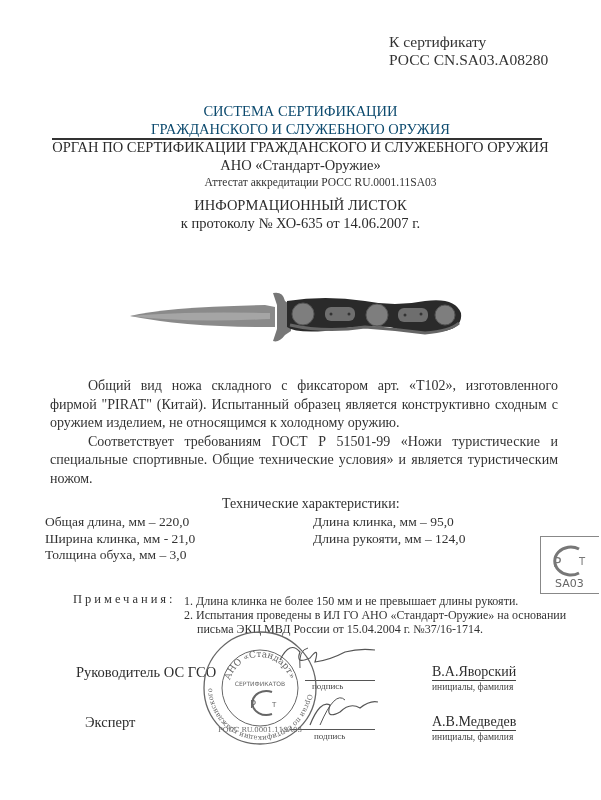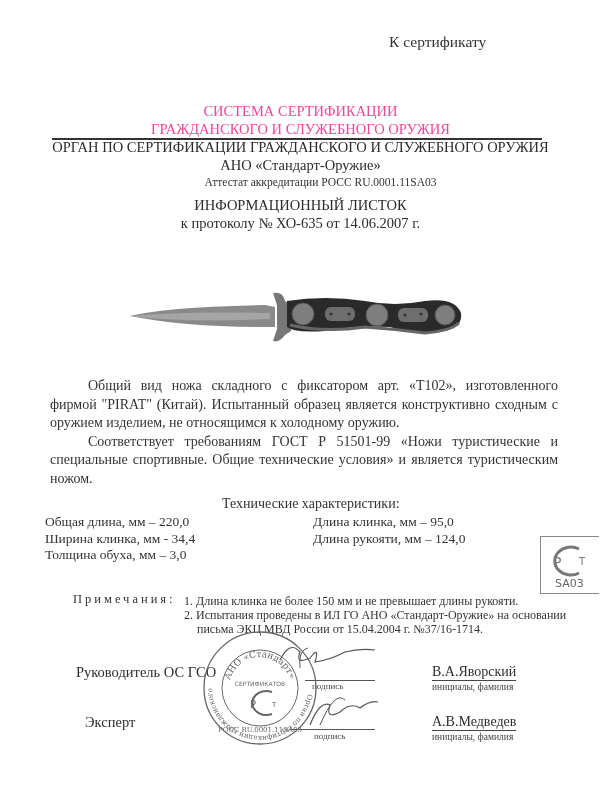--- a/index.html
+++ b/index.html
@@ -2,21 +2,21 @@
 <html><head>
 <meta charset="utf-8">
 <style>
   html, body { margin: 0; padding: 0; }
   body {
     width: 601px; height: 800px; background: #ffffff; position: relative; overflow: hidden;
     font-family: "Liberation Serif", "DejaVu Serif", serif; color: #2a2a2a;
   }
   .abs { position: absolute; white-space: nowrap; }
   .cert-ref { left: 389px; top: 33px; font-size: 15.5px; line-height: 18px; color: #333; }
-  .sys-title { left: 0; width: 601px; text-align: center; font-size: 14.5px; line-height: 18px; color: #ec4899; }
+  .sys-title { left: 0; width: 601px; text-align: center; font-size: 14.5px; line-height: 18px; color: #0c4a6e; }
   .hr { left: 52px; top: 138px; width: 490px; height: 1.6px; background: #333; }
   .org { left: 0; width: 601px; text-align: center; font-size: 14.5px; color: #2b2b2b; }
   .small { font-size: 11.5px; color: #333; }
   .info-title { left: 0; width: 601px; text-align: center; font-size: 14.5px; color: #2b2b2b; }
   .para { left: 50px; width: 508px; white-space: normal; font-size: 14px; line-height: 18.5px; text-align: justify; color: #333; }
   .para p { margin: 0; text-indent: 38px; }
   .spec-h { left: 222px; top: 496px; font-size: 14px; color: #333; }
   .spec { font-size: 13.5px; line-height: 16.5px; color: #333; }
   .notes { font-size: 12px; line-height: 14.5px; color: #333; }
   .notes-label { left: 73px; top: 592px; font-size: 12.5px; letter-spacing: 3px; }
@@ -25,20 +25,21 @@
   .sig-sub { font-size: 9.5px; color: #444; }
   .line { position: absolute; height: 1px; background: #555; }
   .podpis { font-size: 9px; color: #444; }
   .gost-box { left: 540px; top: 536px; width: 58px; height: 56px; border: 1px solid #888; border-right: none; }
 </style>
 </head>
 <body>
 
 <div class="abs cert-ref">
   <div>К сертификату</div>
+  <div>РОСС CN.SA03.A08280</div>
 </div>
 
 <div class="abs sys-title" style="top:102px;">СИСТЕМА СЕРТИФИКАЦИИ</div>
 <div class="abs sys-title" style="top:120px;">ГРАЖДАНСКОГО И СЛУЖЕБНОГО ОРУЖИЯ</div>
 <div class="abs hr"></div>
 <div class="abs org" style="top:139px;">ОРГАН ПО СЕРТИФИКАЦИИ ГРАЖДАНСКОГО И СЛУЖЕБНОГО ОРУЖИЯ</div>
 <div class="abs org" style="top:157px;">АНО «Стандарт-Оружие»</div>
 <div class="abs org small" style="top:176px; left:20px;">Аттестат аккредитации РОСС RU.0001.11SA03</div>
 
 <div class="abs info-title" style="top:197px;">ИНФОРМАЦИОННЫЙ ЛИСТОК</div>
@@ -68,21 +69,21 @@
 </div>
 
 <div class="abs para" style="top:377px;">
   <p>Общий вид ножа складного с фиксатором арт. «Т102», изготовленного фирмой "PIRAT" (Китай). Испытанный образец является конструктивно сходным с оружием изделием, не относящимся к холодному оружию.</p>
   <p>Соответствует требованиям ГОСТ Р 51501-99 «Ножи туристические и специальные спортивные. Общие технические условия» и является туристическим ножом.</p>
 </div>
 
 <div class="abs spec-h">Технические характеристики:</div>
 <div class="abs spec" style="left:45px; top:514px;">
   <div>Общая длина, мм – 220,0</div>
-  <div>Ширина клинка, мм - 34,4</div>
+  <div>Ширина клинка, мм - 21,0</div>
   <div>Толщина обуха, мм – 3,0</div>
 </div>
 <div class="abs spec" style="left:313px; top:514px;">
   <div>Длина клинка, мм – 95,0</div>
   <div>Длина рукояти, мм – 124,0</div>
 </div>
 
 <div class="abs gost-box">
   <svg width="58" height="56" viewBox="0 0 58 56">
     <path d="M38 12 A16 14 0 1 0 38 36" stroke="#777" stroke-width="3" fill="none"></path>

